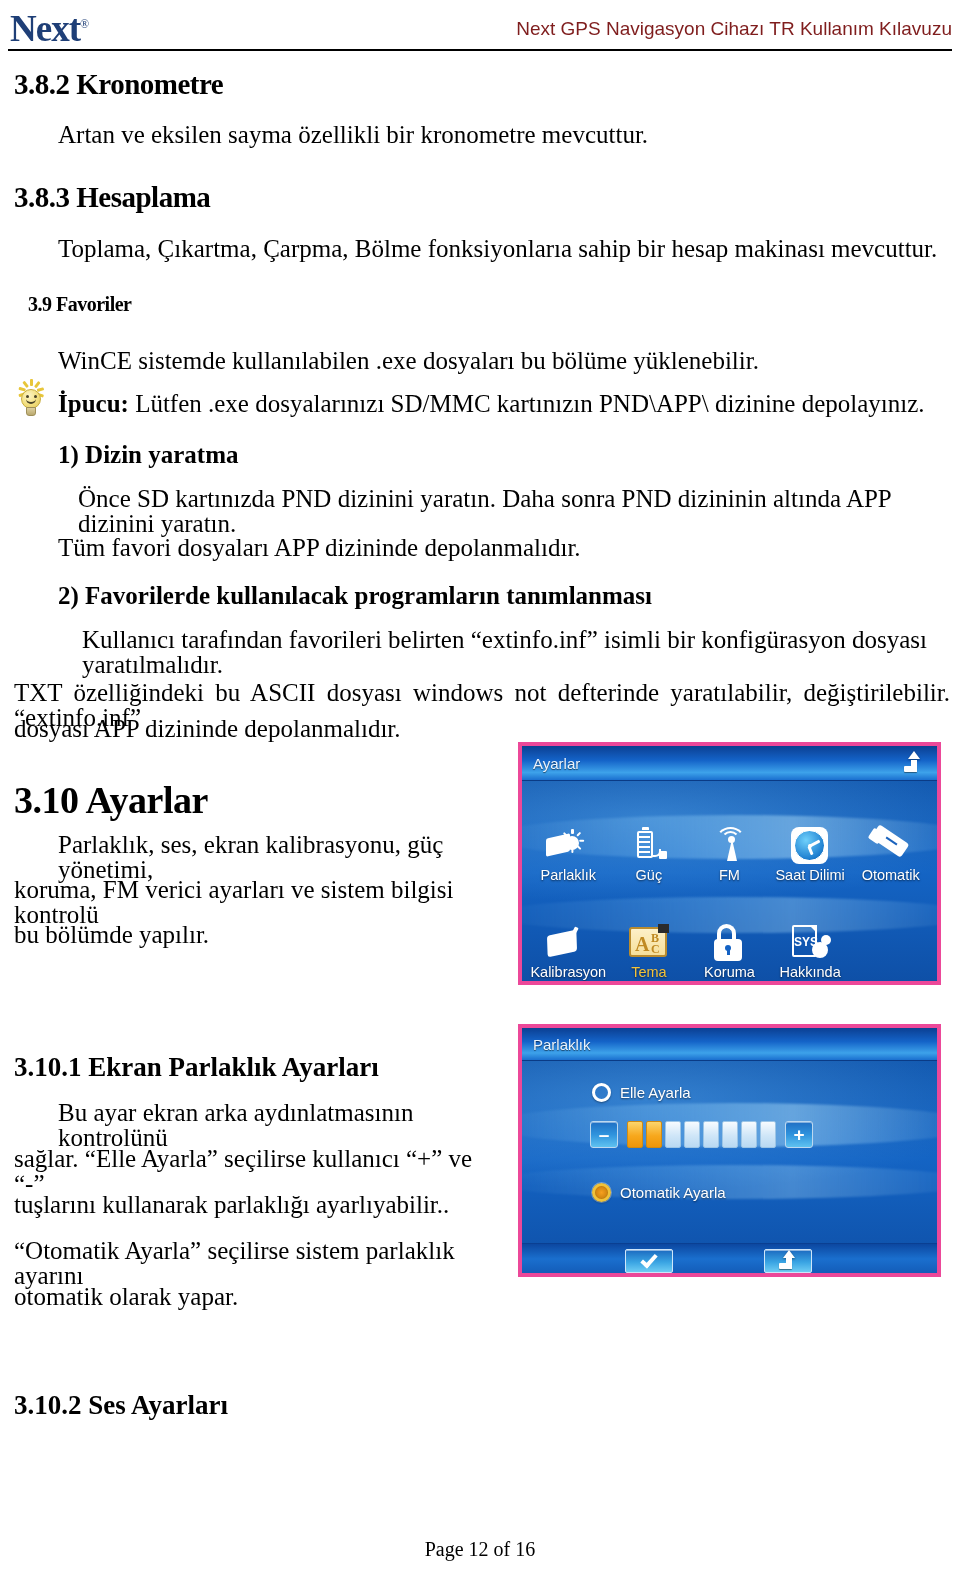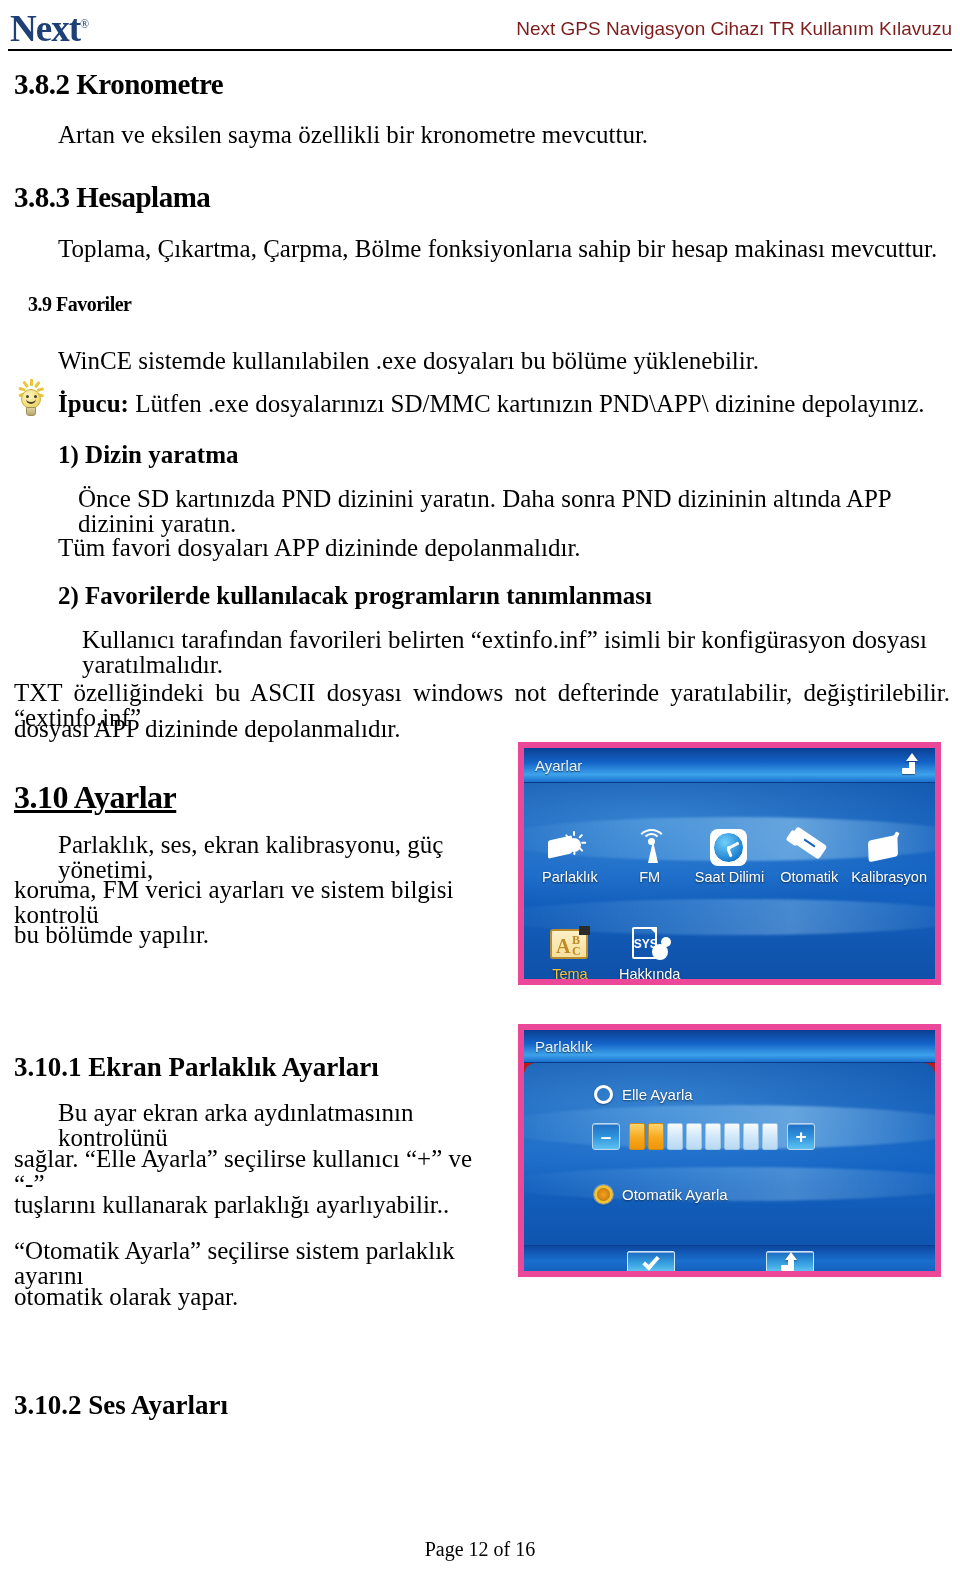--- a/index.html
+++ b/index.html
@@ -118,21 +118,21 @@
     position: absolute;
     left: 16px; top: 20px;
     width: 10px; height: 6px;
     border-bottom: 2px solid #4a4326;
     border-radius: 0 0 9px 9px;
   }
 
   
   .device {
     position: absolute;
-    border: 6px solid #ec4899;
+    border: 4px solid #ec4899;
     background: #b91c1c;
     overflow: hidden;
     font-family: "Liberation Sans", "DejaVu Sans", sans-serif;
   }
   .device-titlebar {
     position: relative;
     width: 100%;
     background: linear-gradient(180deg, #0b3f92 0%, #1463c8 42%, #3da2ea 78%, #1a6fcf 100%);
     border-bottom: 1px solid #0a3b86;
   }
@@ -551,21 +551,21 @@
 
 <p class="body t bold-lead" style="left:58px; top:442px;">1) Dizin yaratma</p>
 <p class="body t" style="left:78px; top:486px; width:870px;">Önce SD kartınızda PND dizinini yaratın. Daha sonra PND dizininin altında APP dizinini yaratın.</p>
 <p class="body t" style="left:58px; top:535px; width:880px;">Tüm favori dosyaları APP dizininde depolanmalıdır.</p>
 
 <p class="body t bold-lead" style="left:58px; top:583px;">2) Favorilerde kullanılacak programların tanımlanması</p>
 <p class="body t" style="left:82px; top:627px; width:866px;">Kullanıcı tarafından favorileri belirten “extinfo.inf” isimli bir konfigürasyon dosyası yaratılmalıdır.</p>
 <p class="body t" style="left:14px; top:672px; width:936px; text-align:justify;margin-top:8px;">TXT özelliğindeki bu ASCII dosyası windows not defterinde yaratılabilir, değiştirilebilir. “extinfo.inf”</p>
 <p class="body t" style="left:14px; top:716px; width:920px;">dosyası APP dizininde depolanmalıdır.</p>
 
-<h2 class="sec t" style="left:14px; top:779px; font-size:32px;text-decoration:underline;">3.10 Ayarlar</h2>
+<h2 class="sec t" style="left:14px; top:779px; font-size:38px;">3.10 Ayarlar</h2>
 <p class="body t" style="left:58px; top:832px; width:450px;">Parlaklık, ses, ekran kalibrasyonu, güç yönetimi,</p>
 <p class="body t" style="left:14px; top:877px; width:490px;">koruma, FM verici ayarları ve sistem bilgisi kontrolü</p>
 <p class="body t" style="left:14px; top:922px; width:490px;">bu bölümde yapılır.</p>
 
 <h3 class="subsec t" style="left:14px; top:1052px;">3.10.1 Ekran Parlaklık Ayarları</h3>
 <p class="body t" style="left:58px; top:1100px; width:450px;">Bu ayar ekran arka aydınlatmasının kontrolünü</p>
 <p class="body t t-just" style="left:14px; top:1146px; width:484px;">sağlar. “Elle Ayarla” seçilirse kullanıcı “+” ve “-”</p>
 <p class="body t" style="left:14px; top:1192px; width:484px; text-align:justify;">tuşlarını kullanarak parlaklığı ayarlıyabilir..</p>
 <p class="body t" style="left:14px; top:1238px; width:490px;">“Otomatik Ayarla” seçilirse sistem parlaklık ayarını</p>
 <p class="body t" style="left:14px; top:1284px; width:490px;">otomatik olarak yapar.</p>
@@ -596,20 +596,35 @@
             <div class="ray" style="transform:rotate(225deg);"></div>
             <div class="ray" style="transform:rotate(270deg);"></div>
             <div class="ray" style="transform:rotate(315deg);"></div>
             <div class="sun"></div>
           </div>
         </div>
         <div class="s-label">Parlaklık</div>
       </div>
 
 
+      <div class="s-item">
+        <div class="s-icon">
+          <div class="ic ic-power">
+            <div class="bat-tip"></div>
+            <div class="bat"></div>
+            <div class="seg" style="top:9px;"></div>
+            <div class="seg" style="top:14px;"></div>
+            <div class="seg" style="top:19px;"></div>
+            <div class="seg" style="top:24px;"></div>
+            <div class="cord"></div>
+            <div class="plug"></div>
+          </div>
+        </div>
+        <div class="s-label">Güç</div>
+      </div>
 
       <div class="s-item">
         <div class="s-icon">
           <div class="ic ic-fm">
             <div class="wv" style="left:14px; width:19px; height:19px;"></div>
             <div class="wv" style="left:8px; top:0px; width:31px; height:31px;"></div>
             <div class="dot"></div>
             <div class="mast"></div>
           </div>
         </div>
@@ -660,20 +675,31 @@
             <div class="win"></div>
             <div class="tab"></div>
             <div class="ta" style="left:8px; top:9px; font-size:20px;">A</div>
             <div class="ta" style="left:24px; top:7px; font-size:12px;">B</div>
             <div class="ta" style="left:24px; top:18px; font-size:12px;">C</div>
           </div>
         </div>
         <div class="s-label accent">Tema</div>
       </div>
 
+      <div class="s-item">
+        <div class="s-icon">
+          <div class="ic ic-lock">
+            <div class="shackle"></div>
+            <div class="bodyl"></div>
+            <div class="kh"></div>
+            <div class="kh2"></div>
+          </div>
+        </div>
+        <div class="s-label">Koruma</div>
+      </div>
 
       <div class="s-item">
         <div class="s-icon">
           <div class="ic ic-about">
             <div class="doc"></div>
             <div class="fold"></div>
             <div class="sys">SYS</div>
             <div class="gear" style="left:24px; top:18px; width:16px; height:16px;"></div>
             <div class="gear" style="left:33px; top:11px; width:10px; height:10px;"></div>
           </div>
@@ -682,21 +708,21 @@
       </div>
 
     </div>
   </div>
 </div>
 
 <div class="device" style="left:518px; top:1024px; width:423px; height:253px;">
   <div class="device-titlebar" style="height:33px;">
     <div class="device-title">Parlaklık</div>
   </div>
-  <div class="device-body" style="height:216px;border-radius:12px;">
+  <div class="device-body" style="height:216px;">
     <div class="swoosh" style="top:42px;"></div>
     <div class="swoosh" style="top:104px; height:34px; opacity:.7;"></div>
 
     <div class="radio-row" style="left:70px; top:22px;">
       <div class="radio"></div>
       <div class="radio-label">Elle Ayarla</div>
     </div>
 
     <div class="level-row" style="left:68px; top:60px;">
       <div class="lvl-btn">

